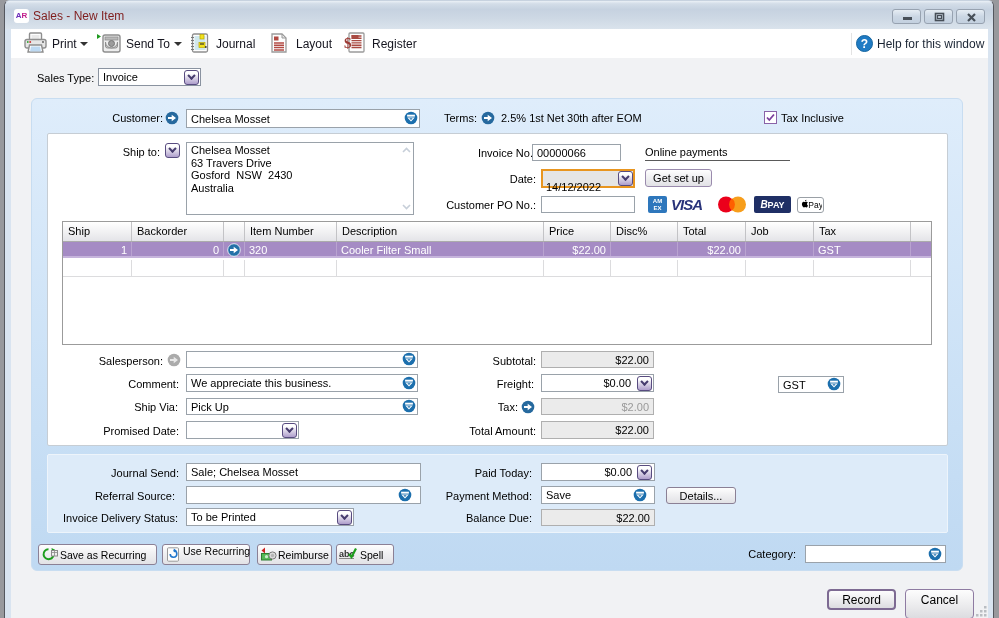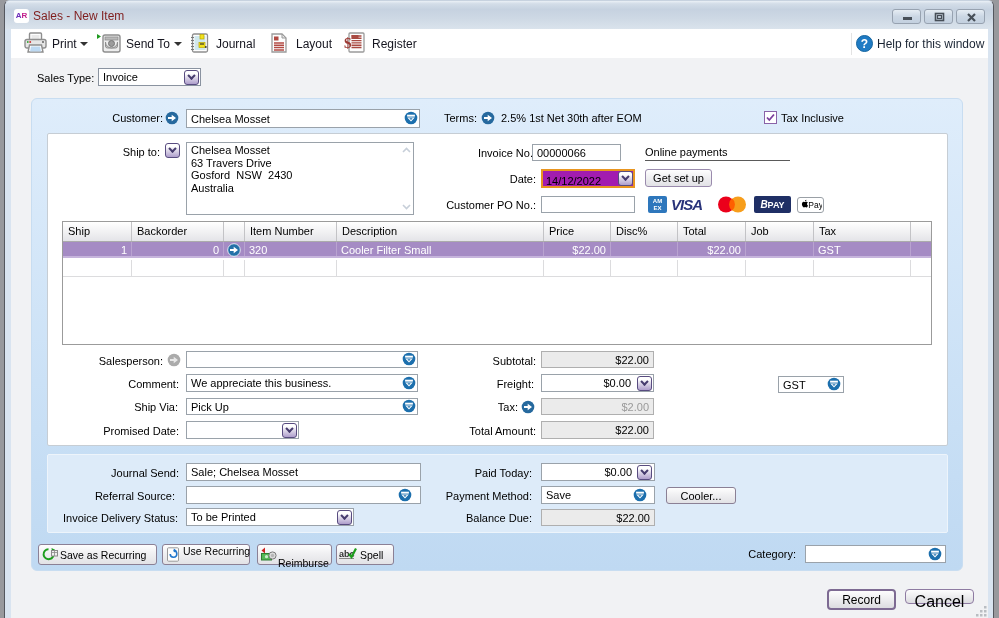--- a/index.html
+++ b/index.html
@@ -145,21 +145,21 @@
         <path d="M3 9 6.5 5.5 10 9" stroke="#C7CFD9" stroke-width="1.6" fill="none"></path>
         <path d="M3 62 6.5 65.5 10 62" stroke="#C7CFD9" stroke-width="1.6" fill="none"></path>
       </svg>
   </div>
 
   <div class="lbl lr" style="right:463px;top:147px">Invoice No.:</div>
   <div class="f" style="left:532px;top:144px;width:89px;height:17px">00000066</div>
   <div class="lbl" style="left:645px;top:146px">Online payments</div>
   <div class="ab" style="left:645px;top:160px;width:145px;height:1px;background:#5A5A5A"></div>
   <div class="lbl lr" style="right:463px;top:173px">Date:</div>
-  <div class="ab" style="left:541px;top:169px;width:94px;height:19px;background:#a21caf;border:2px solid #E8951F;font-size:11px;padding:4px 0 0 3px">14/12/2022</div>
+  <div class="ab" style="left:541px;top:169px;width:94px;height:19px;background:#e5e5e5;border:2px solid #E8951F;font-size:11px;padding:10px 0 0 3px">14/12/2022</div>
   <div class="ab pbtn" style="left:618px;top:171px"></div>
   <div class="btn" style="left:645px;top:169px;width:67px;height:18px;padding-top:2px;border-color:#9A8BAD">Get set up</div>
   <div class="lbl lr" style="right:463px;top:199px">Customer PO No.:</div>
   <div class="f" style="left:541px;top:196px;width:94px;height:17px"></div>
 
   <div class="ab" style="left:648px;top:196px;width:19px;height:17px;background:#2E77BC;border-radius:2px;color:#fff;font-size:6px;font-weight:bold;text-align:center;line-height:7px;padding-top:2px">AM<br>EX</div>
   <div class="ab" style="left:671px;top:196px;width:41px;height:17px;color:#29337A;font-style:italic;font-weight:bold;font-size:15px;letter-spacing:-1px;line-height:17px">VISA</div>
   <svg class="ico" style="left:717px;top:196px" width="30" height="17" viewBox="0 0 30 17">
       <circle cx="9" cy="8.5" r="8" fill="#EB001B"></circle>
       <circle cx="21" cy="8.5" r="8" fill="#F79E1B"></circle>
@@ -292,38 +292,38 @@
   <div class="f" style="left:541px;top:463px;width:114px;height:18px;text-align:right;padding-right:22px">$0.00</div>
   <div class="ab pbtn" style="left:637px;top:465px"></div>
   <div class="lbl lr" style="right:467px;top:490px">Payment Method:</div>
   <div class="f" style="left:541px;top:486px;width:114px;height:18px">Save</div>
   <svg class="ico" style="left:633px;top:488px" width="14" height="14" viewBox="0 0 14 14">
       <circle cx="7" cy="7" r="6.3" fill="#1C6FAD"></circle>
       <rect x="3.1" y="3.7" width="7.8" height="1.9" fill="#fff"></rect>
       <path d="M3.2 6.5h7.6L7 10.6z" fill="#fff"></path>
       <path d="M5.3 7.2h3.4L7 9.1z" fill="#1C6FAD"></path>
     </svg>
-  <div class="btn" style="left:666px;top:487px;width:70px;height:17px;padding-top:2px">Cooler...</div>
+  <div class="btn" style="left:666px;top:487px;width:70px;height:17px;padding-top:2px">Details...</div>
   <div class="lbl lr" style="right:467px;top:512px">Balance Due:</div>
   <div class="g" style="left:541px;top:509px;width:114px;height:17px">$22.00</div>
 
   <div class="btn" style="left:38px;top:544px;width:119px;height:21px;padding-top:4px;text-align:left;padding-left:21px;font-size:10.5px">Save as Recurring</div>
   <svg class="ico" style="left:42px;top:547px" width="16" height="15" viewBox="0 0 16 15">
     <path d="M6.5 2.2a5 5 0 1 0 4.8 3.4" fill="none" stroke="#1E9E1E" stroke-width="2"></path>
     <path d="M9.5 1l3.6 1.8-3 2.6z" fill="#1E9E1E"></path>
     <rect x="9.5" y="3.5" width="6" height="5.5" fill="#EFEFEF" stroke="#8A8A8A"></rect>
     <path d="M9.5 5.5h6M12.5 3.5v5.5" stroke="#8A8A8A" stroke-width="0.8"></path>
   </svg>
   <div class="btn" style="left:162px;top:544px;width:88px;height:21px;text-align:left;padding-left:20px;font-size:10.5px">Use Recurring</div>
   <svg class="ico" style="left:166px;top:547px" width="15" height="15" viewBox="0 0 15 15">
     <rect x="1.5" y="0.8" width="11" height="13.4" rx="1" fill="#FDFDFD" stroke="#9A9A9A"></rect>
     <path d="M4.2 7a3.3 3.3 0 1 0 3.2-3.4" fill="none" stroke="#2277CC" stroke-width="1.6"></path>
     <path d="M7.8 1.6l2.8 2-2.6 1.8z" fill="#2277CC"></path>
   </svg>
-  <div class="btn" style="left:257px;top:544px;width:75px;height:21px;padding-top:12px;text-align:left;padding-left:20px;font-size:10.5px">Reimburse</div>
+  <div class="btn" style="left:257px;top:544px;width:75px;height:21px;padding-top:4px;text-align:left;padding-left:20px;font-size:10.5px">Reimburse</div>
   <svg class="ico" style="left:260px;top:546px" width="17" height="17" viewBox="0 0 17 17">
     <path d="M5 1.5l-3.5 3 3.5 3z" fill="#CC2222"></path>
     <rect x="1.5" y="7.5" width="10" height="6.5" fill="#55B755" stroke="#2E7D32"></rect>
     <circle cx="6.5" cy="10.7" r="1.6" fill="#CDEACD"></circle>
     <circle cx="12.5" cy="9.5" r="3.6" fill="#DCDCDC" stroke="#7A7A7A"></circle>
     <circle cx="12.5" cy="9.5" r="1.7" fill="#B5B5B5"></circle>
   </svg>
   <div class="btn" style="left:336px;top:544px;width:58px;height:21px;padding-top:4px;text-align:left;padding-left:23px;font-size:10.5px">Spell</div>
   <svg class="ico" style="left:339px;top:547px" width="20" height="15" viewBox="0 0 20 15">
     <text x="0" y="10" font-size="9" font-weight="bold" fill="#333" font-family="Liberation Sans,sans-serif">abc</text>
@@ -333,21 +333,21 @@
   <div class="lbl lr" style="right:203px;top:548px">Category:</div>
   <div class="f" style="left:805px;top:545px;width:141px;height:18px"></div>
   <svg class="ico" style="left:928px;top:547px" width="14" height="14" viewBox="0 0 14 14">
       <circle cx="7" cy="7" r="6.3" fill="#1C6FAD"></circle>
       <rect x="3.1" y="3.7" width="7.8" height="1.9" fill="#fff"></rect>
       <path d="M3.2 6.5h7.6L7 10.6z" fill="#fff"></path>
       <path d="M5.3 7.2h3.4L7 9.1z" fill="#1C6FAD"></path>
     </svg>
 
   <div class="ab" style="left:827px;top:589px;width:69px;height:21px;border:2px solid #7D6A92;border-radius:4px;background:linear-gradient(#FDFDFD,#EDEDEF 50%,#DCDCE0);font-size:12px;text-align:center;padding-top:2px">Record</div>
-  <div class="ab" style="left:905px;top:589px;width:69px;height:15px;border:1px solid #8E7BA2;border-radius:4px;background:linear-gradient(#FDFDFD,#EDEDEF 50%,#DCDCE0);font-size:16px;text-align:center;padding-top:3px">Cancel</div>
+  <div class="ab" style="left:905px;top:589px;width:69px;height:30px;border:1px solid #8E7BA2;border-radius:4px;background:linear-gradient(#FDFDFD,#EDEDEF 50%,#DCDCE0);font-size:12px;text-align:center;padding-top:3px">Cancel</div>
   <svg class="ico" style="left:976px;top:606px" width="12" height="12" viewBox="0 0 12 12">
     <g fill="#B9BDC2">
         <rect x="8" y="0" width="2.5" height="2.5"></rect>
         <rect x="4" y="4" width="2.5" height="2.5"></rect>
         <rect x="8" y="4" width="2.5" height="2.5"></rect>
         <rect x="0" y="8" width="2.5" height="2.5"></rect>
         <rect x="4" y="8" width="2.5" height="2.5"></rect>
         <rect x="8" y="8" width="2.5" height="2.5"></rect>
       </g>
   </svg>

